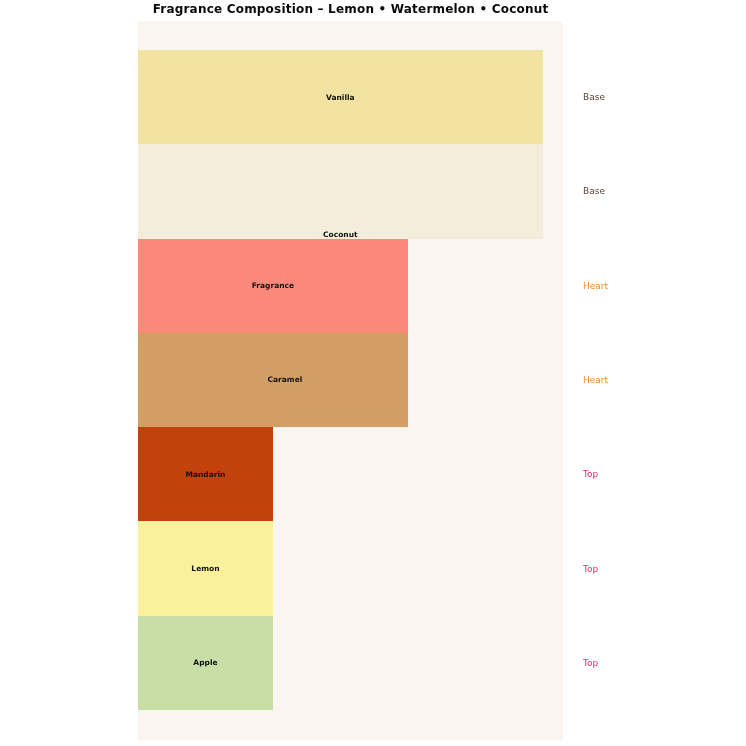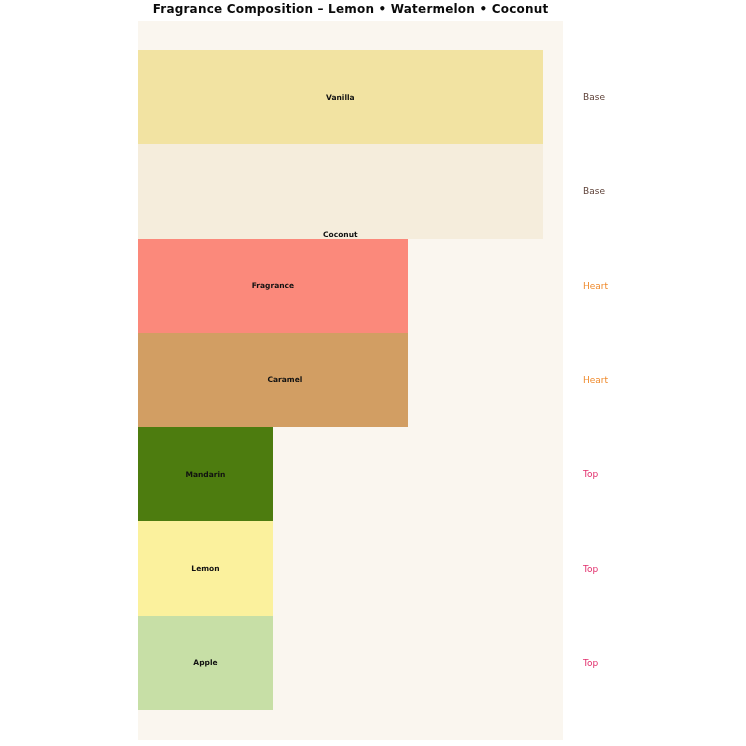--- a/index.html
+++ b/index.html
@@ -105,21 +105,21 @@
   </div>
 
   <div class="row">
     <div class="bar" style="width: 63.4921%; background: rgb(210, 158, 99);">
       <span class="bar-label" style="color: rgb(17, 17, 17); padding-left: 24px;">Caramel</span>
     </div>
     <span class="type-label" style="color: rgb(239, 138, 44);">Heart</span>
   </div>
 
   <div class="row">
-    <div class="bar" style="width: 31.746%; background: #4d7c0f;">
+    <div class="bar" style="width: 31.746%; background: #c2410c;">
       <span class="bar-label" style="color: rgb(17, 17, 17);">Mandarin</span>
     </div>
     <span class="type-label" style="color: rgb(226, 48, 109);">Top</span>
   </div>
 
   <div class="row">
     <div class="bar" style="width: 31.746%; background: rgb(251, 241, 157); align-items: center;">
       <span class="bar-label" style="color: rgb(17, 17, 17);">Lemon</span>
     </div>
     <span class="type-label" style="color: rgb(226, 48, 109);">Top</span>

